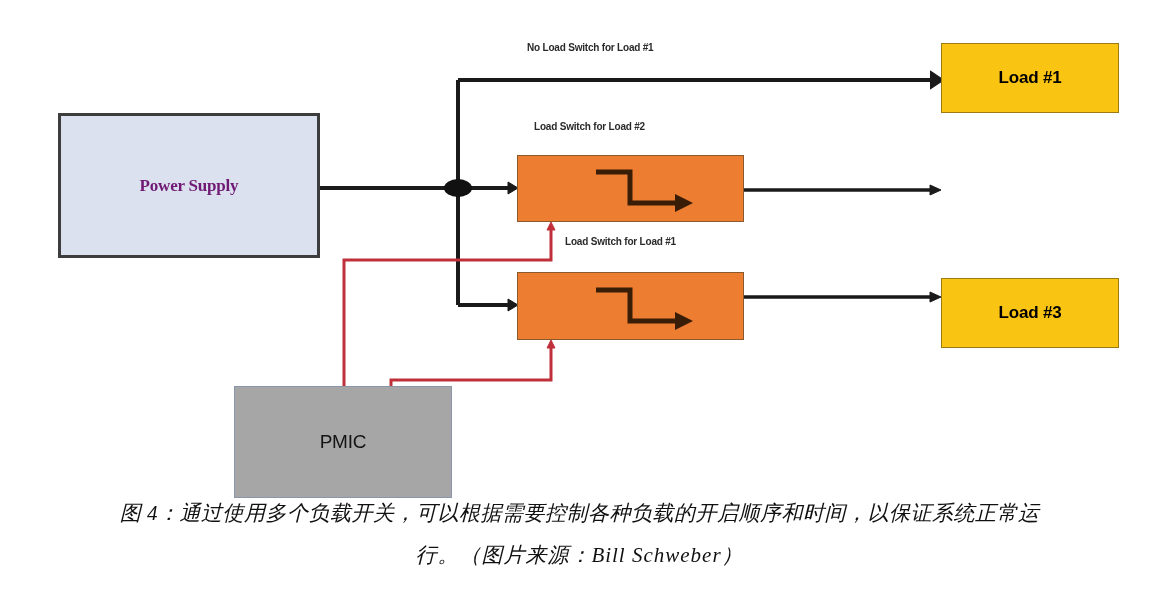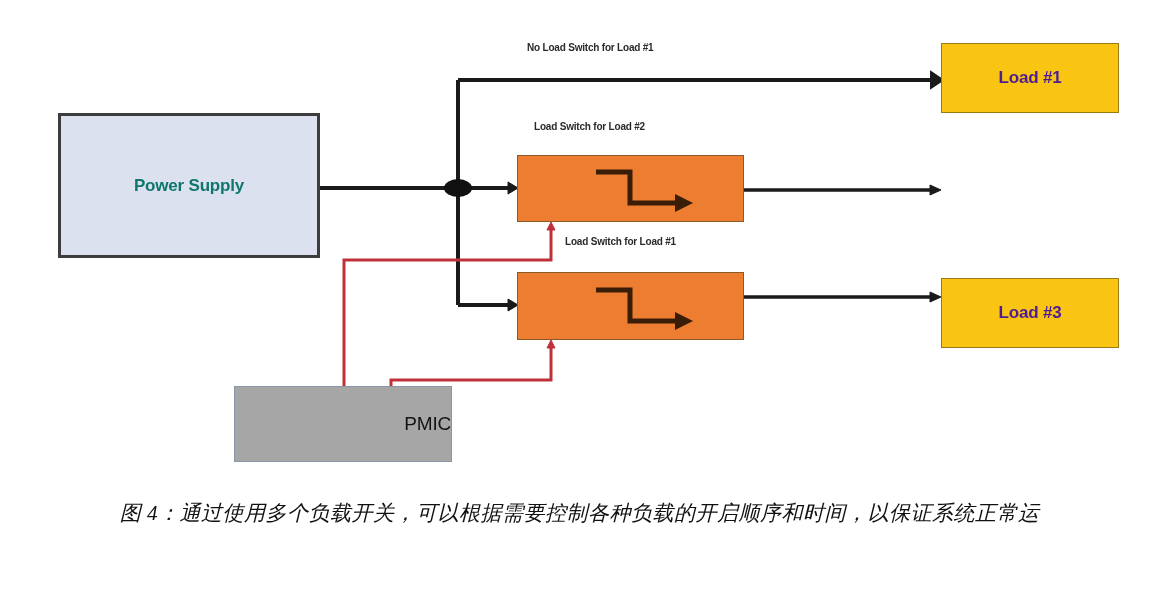--- a/index.html
+++ b/index.html
@@ -46,33 +46,34 @@
     text-align: center;
     font-weight: bold;
     color: #1a1a1a;
     letter-spacing: -0.2px;
   }
 
   .box-power {
     background: #dce1ef;
     border: 3px solid #3d3d3d;
     font-size: 17px;
-    color: #0f766e;
+    color: #701a75;
+    font-family: Liberation Serif, serif;
   }
 
   .box-switch {
     background: #ed7d31;
     border: 1px solid #8a5a2b;
   }
 
   .box-load {
     background: #fac412;
     border: 1px solid #9c7c12;
     font-size: 17px;
-    color: #4c1d95;
+    color: #000000;
   }
 
   .box-pmic {
     background: #a6a6a6;
     border: 1px solid #8a97ab;
     font-size: 19px;
     color: #141414;
     font-weight: normal;
   }
 
@@ -147,21 +148,21 @@
       <path d="M 547 230 L 551 222 L 555 230 Z" fill="#c0303a" stroke="#c0303a" stroke-width="1"></path>
 
       <path d="M 391 386 L 391 380 L 551 380 L 551 346" stroke="#c0303a" stroke-width="3" fill="none" stroke-linejoin="miter"></path>
       <path d="M 547 348 L 551 340 L 555 348 Z" fill="#c0303a" stroke="#c0303a" stroke-width="1"></path>
     </svg>
 
     <div class="box box-power" style="left:58px; top:113px; width:262px; height:145px;">
       <span>Power Supply</span>
     </div>
 
-    <div class="box box-pmic" style="left:234px; top:386px; width:218px; height:76px;justify-content:flex-end;">
+    <div class="box box-pmic" style="left:234px; top:386px; width:218px; height:112px;">
       <span>PMIC</span>
     </div>
 
     <div class="box box-switch" style="left:517px; top:155px; width:227px; height:67px;">
       <svg class="switch-glyph" width="227" height="67" viewBox="0 0 227 67">
         <path d="M 79 17 L 113 17 L 113 48 L 161 48" stroke="#3a1d07" stroke-width="5" fill="none" stroke-linejoin="miter" stroke-linecap="butt"></path>
         <path d="M 158 39 L 176 48 L 158 57 Z" fill="#3a1d07"></path>
       </svg>
     </div>
 
@@ -184,15 +185,16 @@
     <div class="diagram-label" style="left:527px; top:42px;">No Load Switch for Load #1</div>
 
     <div class="diagram-label" style="left:534px; top:121px;">Load Switch for Load #2</div>
 
     <div class="diagram-label" style="left:565px; top:236px;">Load Switch for Load #1</div>
 
   </div>
 
   <div id="caption">
     <span class="cap-line cap-line-1">图 4：通过使用多个负载开关，可以根据需要控制各种负载的开启顺序和时间，以保证系统正常运</span>
+    <span class="cap-line cap-line-2">行。（图片来源：Bill Schweber）</span>
   </div>
 
 </div>
 
 </body></html>

